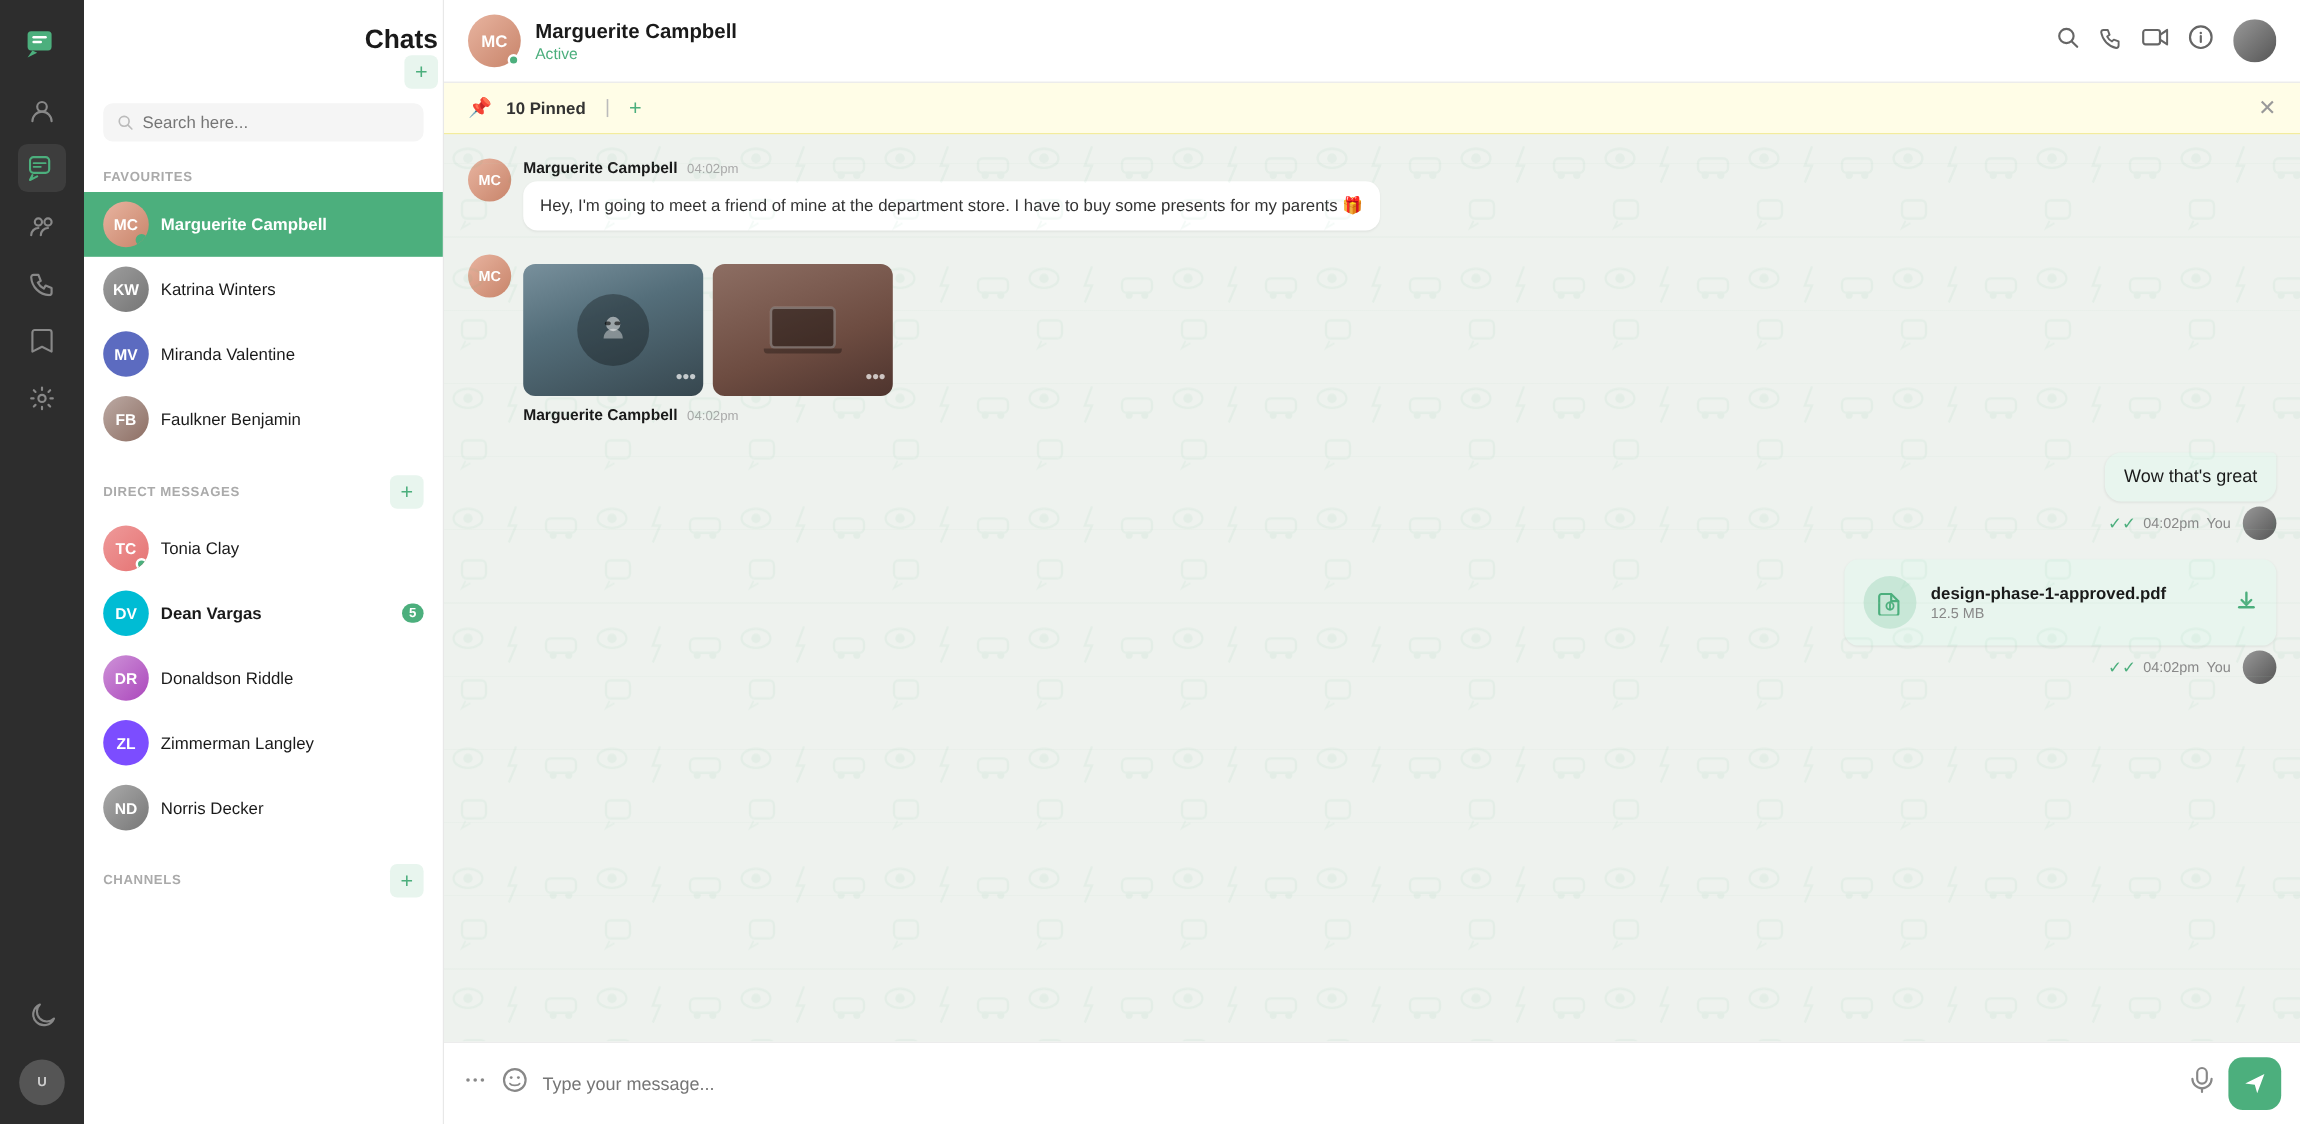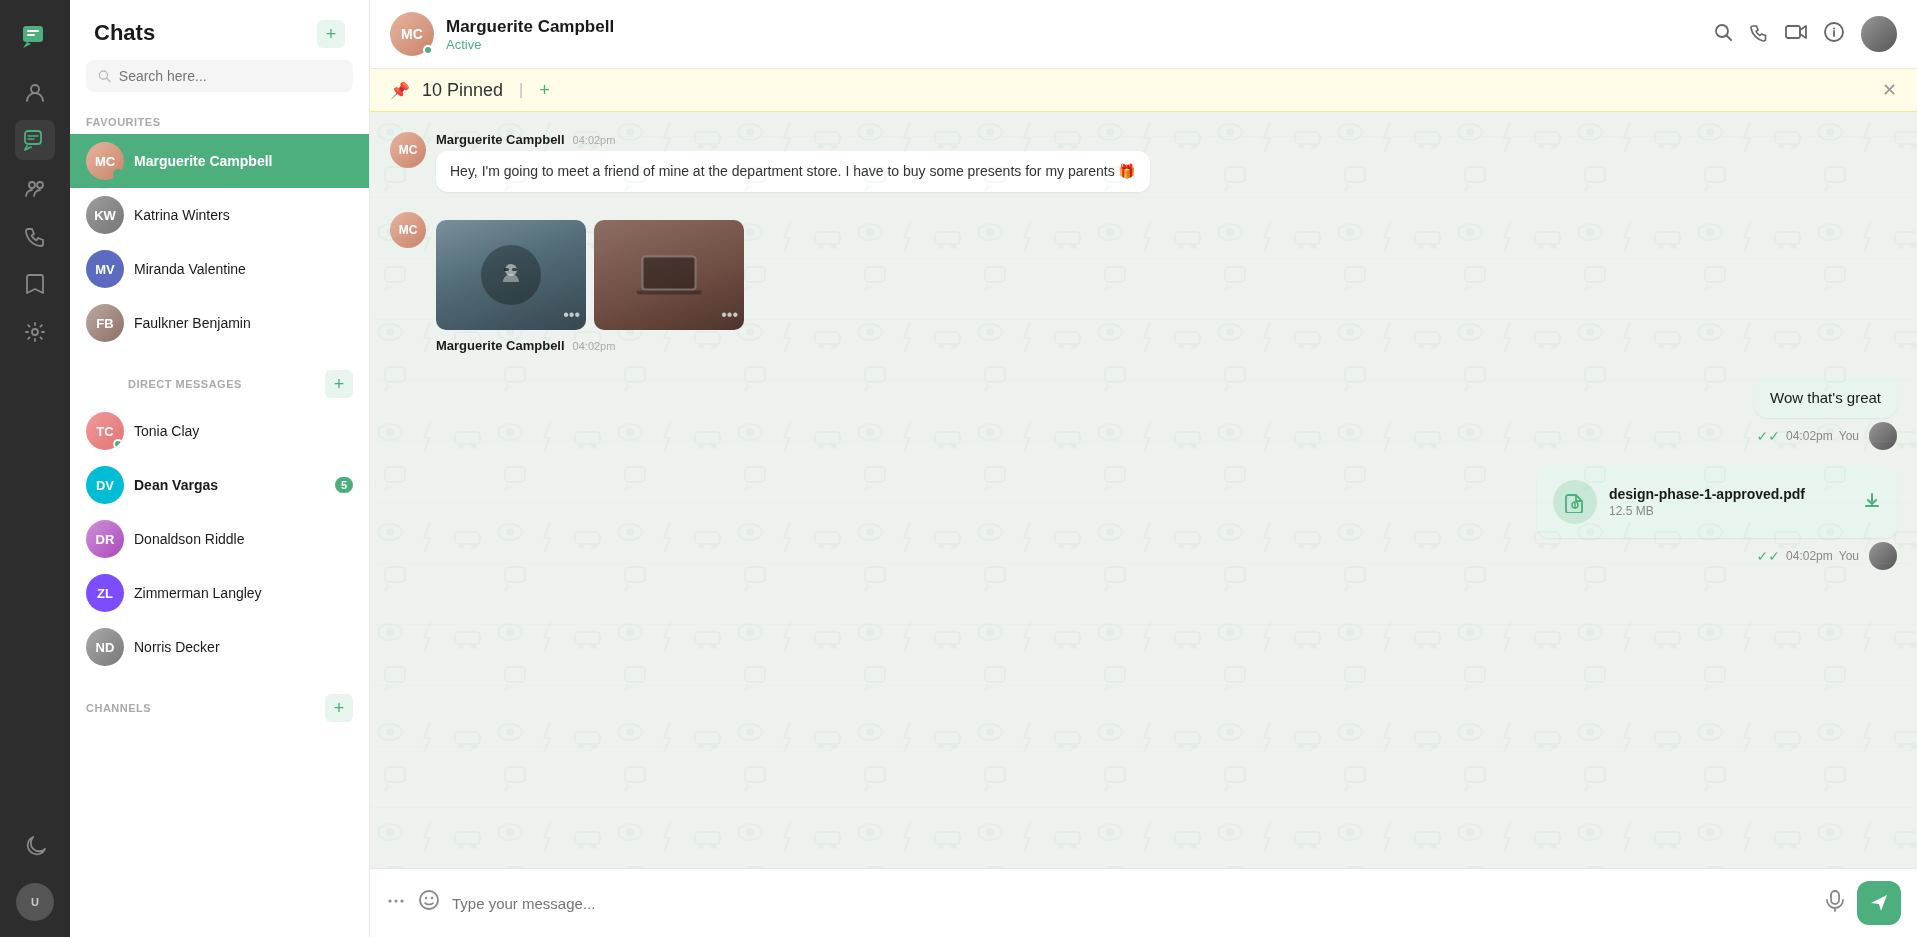--- a/index.html
+++ b/index.html
@@ -36,22 +36,23 @@
     
     .sidebar {
       width: 300px;
       background: #fff;
       border-right: 1px solid #e8e8e8;
       display: flex;
       flex-direction: column;
       flex-shrink: 0;
     }
     .sidebar-header {
-      display: flex; align-items: flex-start; justify-content: space-between;
-      padding: 20px 24px 12px;
+      display: flex; align-items: flex-end; justify-content: space-between;
+      padding: 20px 4px 12px;
+      flex-direction: column;
     }
     .sidebar-title { font-size: 22px; font-weight: 700; color: #1a1a1a; }
     .add-btn {
       width: 28px; height: 28px;
       background: #e8f5ee;
       border: none;
       border-radius: 6px;
       color: #4caf7d;
       font-size: 18px;
       cursor: pointer;
@@ -132,21 +133,21 @@
     .header-icon { color: #666; font-size: 20px; cursor: pointer; }
 
     
     .pinned-bar {
       background: #fffde7;
       padding: 10px 20px;
       display: flex; align-items: center; gap: 12px;
       border-bottom: 1px solid #f0e88a;
     }
     .pin-icon { color: #f5a623; font-size: 16px; }
-    .pinned-text { font-size: 18px; font-weight: 400; color: #333; }
+    .pinned-text { font-size: 14px; font-weight: 700; color: #333; }
     .pinned-add { color: #4caf7d; font-size: 18px; cursor: pointer; border: none; background: none; }
     .pinned-close { margin-left: auto; color: #999; cursor: pointer; font-size: 18px; border: none; background: none; }
 
     
     .messages-area {
       flex: 1; overflow-y: auto;
       padding: 20px;
       position: relative;
     }
     
@@ -371,21 +372,21 @@
     </div>
     <span class="chat-name">Miranda Valentine</span>
   </div>
   <div class="chat-item">
     <div class="chat-avatar av-fb">
       <span>FB</span>
     </div>
     <span class="chat-name">Faulkner Benjamin</span>
   </div>
 
-  <div class="section-label" style="margin-top:12px; display:flex; align-items:center; justify-content:space-between; padding-right:16px;margin-left:42px;">
+  <div class="section-label" style="margin-top:12px; display:flex; align-items:center; justify-content:space-between; padding-right:16px;">
     <span>DIRECT MESSAGES</span>
     <button class="add-btn">+</button>
   </div>
 
   <div class="chat-item">
     <div class="chat-avatar av-tc">
       <span>TC</span>
       <div class="online-dot"></div>
     </div>
     <span class="chat-name">Tonia Clay</span>

